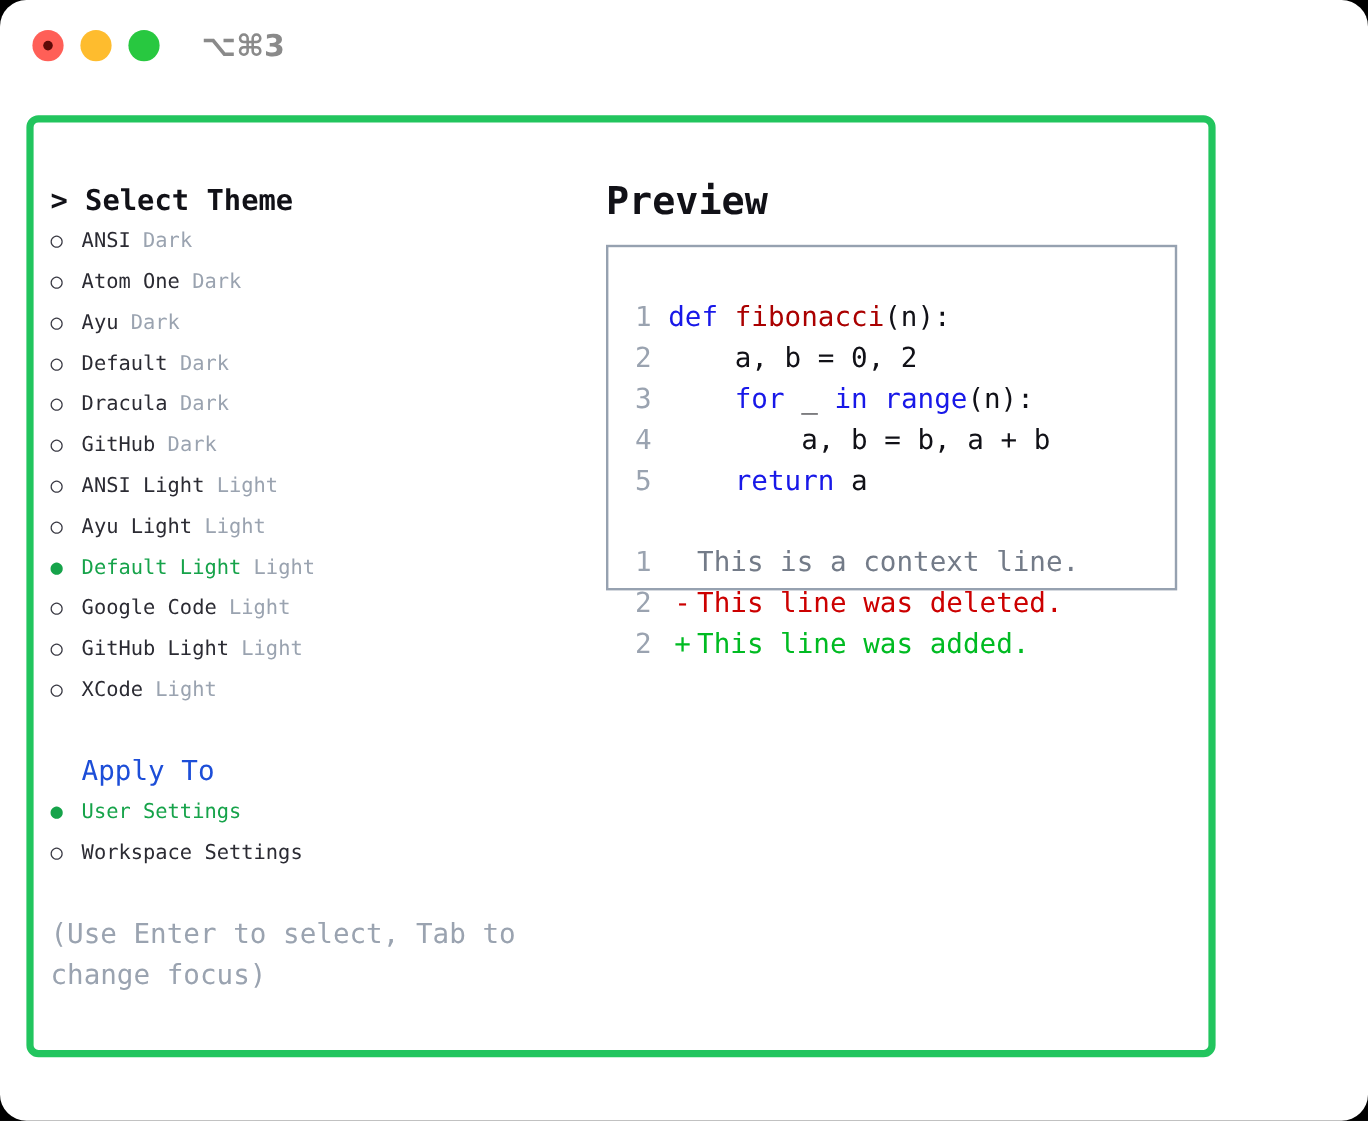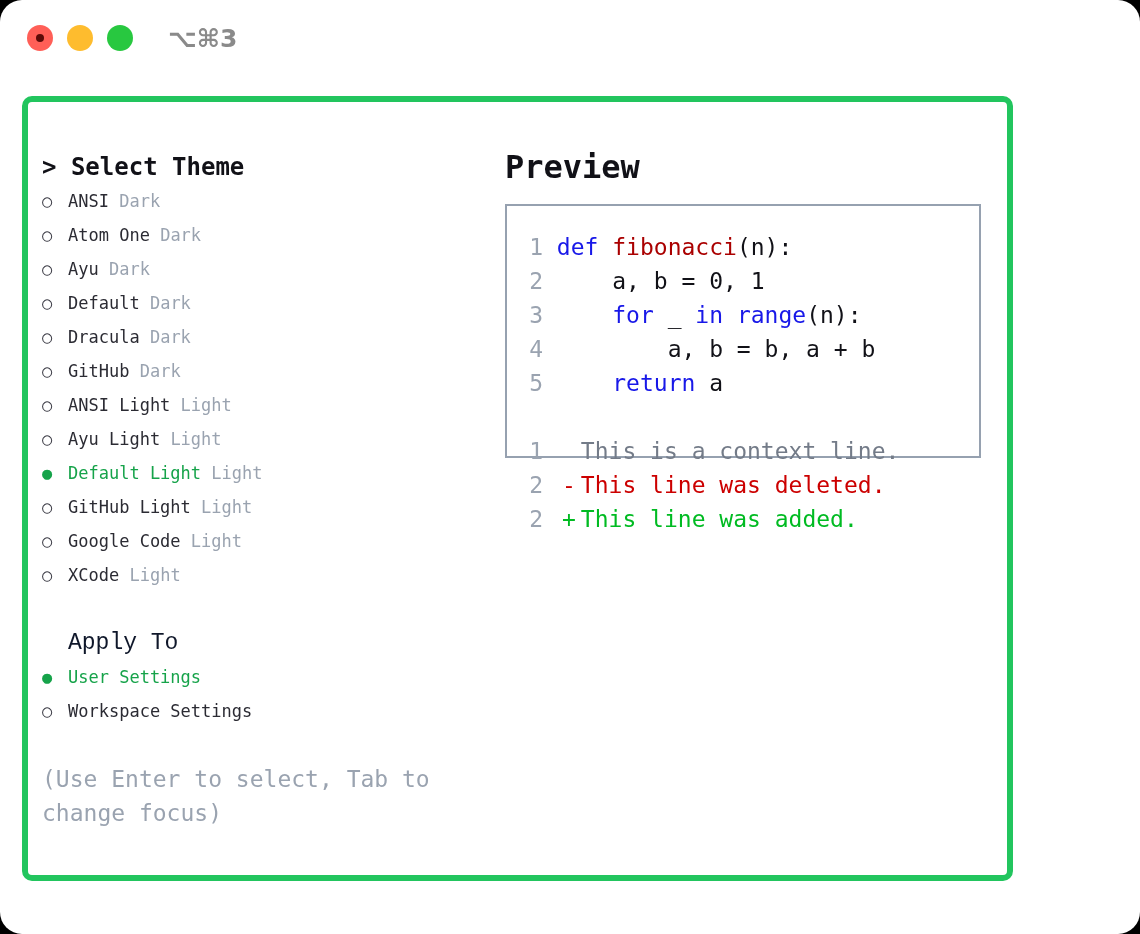--- a/index.html
+++ b/index.html
@@ -112,25 +112,24 @@
   .opt-row.selected .opt-name { color: #16a34a; }
   .opt-name { color: #2b2b33; }
   .opt-cat {
     color: #9aa3b0;
   }
 
   .section-gap { height: 34px; }
 
   .apply-header {
     font-size: 23px;
-    color: #0f172a;
+    color: #1d4ed8;
     line-height: 34px;
     white-space: pre;
     padding-left: 26px;
-    font-family: Liberation Mono, monospace;
   }
 
   .hint {
     margin-top: 34px;
     font-size: 23px;
     line-height: 34px;
     color: #9aa3b0;
     width: 400px;
     white-space: pre-wrap;
   }
@@ -144,25 +143,25 @@
   }
   .preview-title {
     font-size: 32px;
     font-weight: bold;
     color: #111117;
     line-height: 34px;
   }
   .preview-box {
     margin-top: 20px;
     width: 476px;
-    height: 254px;
+    height: 288px;
     border: 2px solid #96a1b0;
     box-sizing: border-box;
     background: #ffffff;
-    padding: 24px 0 0 12px;
+    padding: 42px 0 0 12px;
   }
   .code-line, .diff-line {
     font-size: 23px;
     line-height: 34px;
     white-space: pre;
     color: #111117;
   }
   .lineno {
     color: #9aa3b0;
     display: inline-block;
@@ -200,42 +199,42 @@
       <div id="theme-items">
           <div class="opt-row"><span class="marker">○</span><span class="opt-name">ANSI</span><span> </span><span class="opt-cat">Dark</span></div>
           <div class="opt-row"><span class="marker">○</span><span class="opt-name">Atom One</span><span> </span><span class="opt-cat">Dark</span></div>
           <div class="opt-row"><span class="marker">○</span><span class="opt-name">Ayu</span><span> </span><span class="opt-cat">Dark</span></div>
           <div class="opt-row"><span class="marker">○</span><span class="opt-name">Default</span><span> </span><span class="opt-cat">Dark</span></div>
           <div class="opt-row"><span class="marker">○</span><span class="opt-name">Dracula</span><span> </span><span class="opt-cat">Dark</span></div>
           <div class="opt-row"><span class="marker">○</span><span class="opt-name">GitHub</span><span> </span><span class="opt-cat">Dark</span></div>
           <div class="opt-row"><span class="marker">○</span><span class="opt-name">ANSI Light</span><span> </span><span class="opt-cat">Light</span></div>
           <div class="opt-row"><span class="marker">○</span><span class="opt-name">Ayu Light</span><span> </span><span class="opt-cat">Light</span></div>
           <div class="opt-row selected"><span class="marker">●</span><span class="opt-name">Default Light</span><span> </span><span class="opt-cat">Light</span></div>
+          <div class="opt-row"><span class="marker">○</span><span class="opt-name">Google Code</span><span> </span><span class="opt-cat">Light</span></div>
           <div class="opt-row"><span class="marker">○</span><span class="opt-name">GitHub Light</span><span> </span><span class="opt-cat">Light</span></div>
-          <div class="opt-row"><span class="marker">○</span><span class="opt-name">Google Code</span><span> </span><span class="opt-cat">Light</span></div>
           <div class="opt-row"><span class="marker">○</span><span class="opt-name">XCode</span><span> </span><span class="opt-cat">Light</span></div>
         </div>
 
       <div class="section-gap"></div>
 
       <div class="apply-header">Apply To</div>
       <div id="apply-items">
           <div class="opt-row selected"><span class="marker">●</span><span class="opt-name">User Settings</span></div>
           <div class="opt-row"><span class="marker">○</span><span class="opt-name">Workspace Settings</span></div>
         </div>
 
       <div class="hint">(Use Enter to select, Tab to change focus)</div>
     </div>
 
     <div class="right-col">
       <div class="preview-title">Preview</div>
       <div class="preview-box">
         <div id="code-lines">
             <div class="code-line"><span class="lineno">1</span> <span class="kw">def </span><span class="fn">fibonacci</span><span class="plain">(n):</span></div>
-            <div class="code-line"><span class="lineno">2</span> <span class="plain">    a, b = 0, 1</span></div>
+            <div class="code-line"><span class="lineno">2</span> <span class="plain">    a, b = 0, 2</span></div>
             <div class="code-line"><span class="lineno">3</span> <span class="plain">    </span><span class="kw">for</span><span class="plain"> _ </span><span class="kw">in</span><span class="plain"> </span><span class="kw">range</span><span class="plain">(n):</span></div>
             <div class="code-line"><span class="lineno">4</span> <span class="plain">        a, b = b, a + b</span></div>
             <div class="code-line"><span class="lineno">5</span> <span class="plain">    </span><span class="kw">return</span><span class="plain"> a</span></div>
           </div>
         <div class="diff-gap"></div>
         <div id="diff-lines">
             <div class="diff-line"><span class="lineno">1</span> <span class="diff-mark d-context"> </span><span class="d-context">This is a context line.</span></div>
             <div class="diff-line"><span class="lineno">2</span> <span class="diff-mark d-del">-</span><span class="d-del">This line was deleted.</span></div>
             <div class="diff-line"><span class="lineno">2</span> <span class="diff-mark d-add">+</span><span class="d-add">This line was added.</span></div>
           </div>

